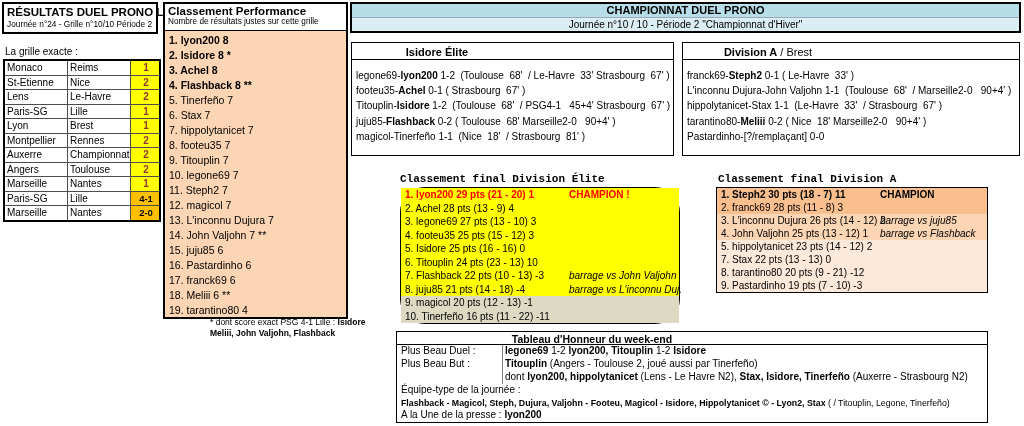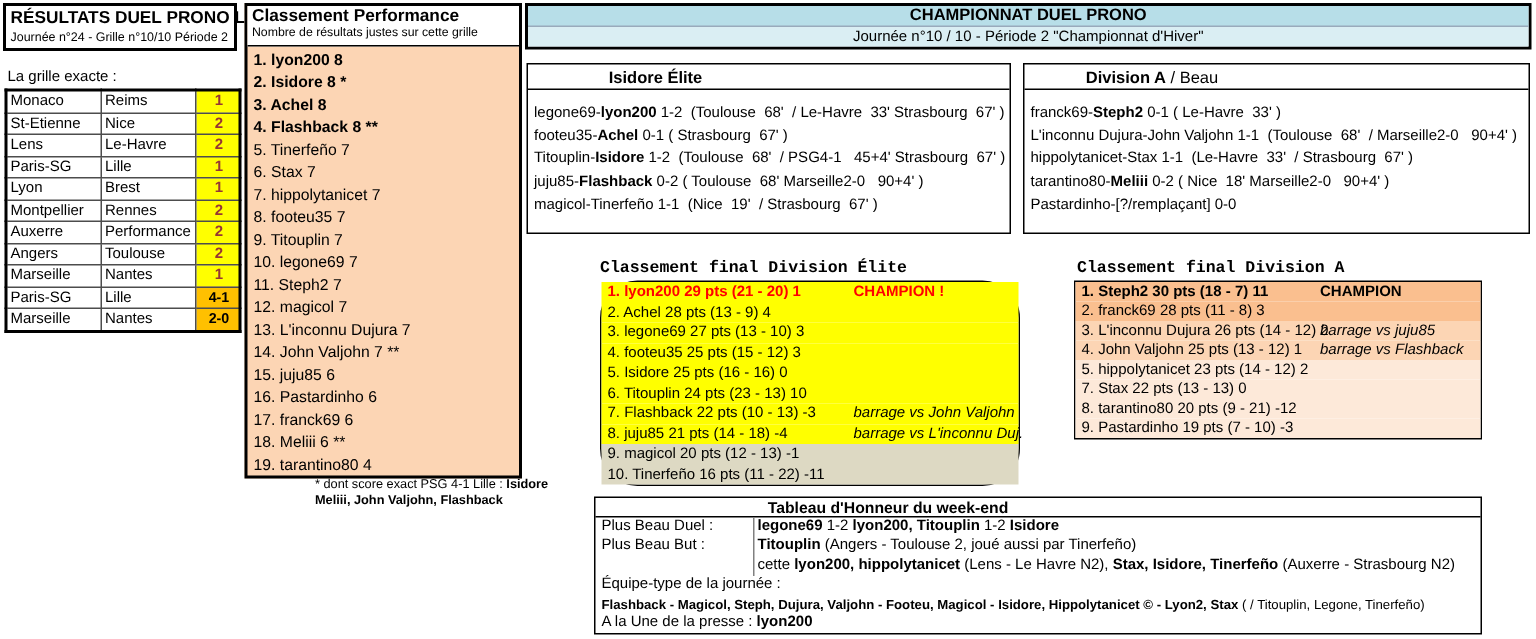--- a/index.html
+++ b/index.html
@@ -99,21 +99,21 @@
           <td class="team">Brest</td>
           <td class="res pick">1</td>
         </tr>
         <tr>
           <td class="team">Montpellier</td>
           <td class="team">Rennes</td>
           <td class="res pick">2</td>
         </tr>
         <tr>
           <td class="team">Auxerre</td>
-          <td class="team">Performance</td>
+          <td class="team">Championnat</td>
           <td class="res pick">2</td>
         </tr>
         <tr>
           <td class="team">Angers</td>
           <td class="team">Toulouse</td>
           <td class="res pick">2</td>
         </tr>
         <tr>
           <td class="team">Marseille</td>
           <td class="team">Nantes</td>
@@ -171,27 +171,27 @@
 
   <div class="div-box elite-box">
     <div class="div-head">
       <span class="div-head-label b">Isidore Élite</span>
     </div>
     <div class="match-list">
         <div class="match-line"><span>legone69-</span><span class="b">lyon200</span><span> 1-2  (Toulouse  68'  / Le-Havre  33' Strasbourg  67' )</span></div>
         <div class="match-line"><span>footeu35-</span><span class="b">Achel</span><span> 0-1 ( Strasbourg  67' )</span></div>
         <div class="match-line"><span>Titouplin-</span><span class="b">Isidore</span><span> 1-2  (Toulouse  68'  / PSG4-1   45+4' Strasbourg  67' )</span></div>
         <div class="match-line"><span>juju85-</span><span class="b">Flashback</span><span> 0-2 ( Toulouse  68' Marseille2-0   90+4' )</span></div>
-        <div class="match-line"><span>magicol-Tinerfeño 1-1  (Nice  19'  / Strasbourg  67' )</span></div>
+        <div class="match-line"><span>magicol-Tinerfeño 1-1  (Nice  18'  / Strasbourg  81' )</span></div>
       </div>
   </div>
 
   <div class="div-box diva-box">
     <div class="div-head">
-      <span class="div-head-label"><span class="b">Division A</span><span> / Beau</span></span>
+      <span class="div-head-label"><span class="b">Division A</span><span> / Brest</span></span>
     </div>
     <div class="match-list">
         <div class="match-line"><span>franck69-</span><span class="b">Steph2</span><span> 0-1 ( Le-Havre  33' )</span></div>
         <div class="match-line"><span>L'inconnu Dujura-John Valjohn 1-1  (Toulouse  68'  / Marseille2-0   90+4' )</span></div>
         <div class="match-line"><span>hippolytanicet-Stax 1-1  (Le-Havre  33'  / Strasbourg  67' )</span></div>
         <div class="match-line"><span>tarantino80-</span><span class="b">Meliii</span><span> 0-2 ( Nice  18' Marseille2-0   90+4' )</span></div>
         <div class="match-line"><span>Pastardinho-[?/remplaçant] 0-0</span></div>
       </div>
   </div>
 
@@ -221,21 +221,21 @@
       <div class="st-row o3"><span class="st-text ">9. Pastardinho 19 pts (7 - 10) -3</span></div>
     </div>
 
   <div class="honor-box">
     <div class="honor-head">
       <span class="honor-head-label">Tableau d'Honneur du week-end</span>
     </div>
     <div class="honor-rows">
         <div class="honor-row"><span class="honor-label">Plus Beau Duel :</span><span class="honor-content"><span class="b">legone69</span><span> 1-2 </span><span class="b">lyon200, Titouplin</span><span> 1-2 </span><span class="b">Isidore</span></span></div>
         <div class="honor-row"><span class="honor-label">Plus Beau But :</span><span class="honor-content"><span class="b">Titouplin</span><span> (Angers - Toulouse 2, joué aussi par Tinerfeño)</span></span></div>
-        <div class="honor-row"><span class="honor-label"></span><span class="honor-content"><span>cette </span><span class="b">lyon200, hippolytanicet</span><span> (Lens - Le Havre N2), </span><span class="b">Stax, Isidore, Tinerfeño</span><span> (Auxerre - Strasbourg N2)</span></span></div>
+        <div class="honor-row"><span class="honor-label"></span><span class="honor-content"><span>dont </span><span class="b">lyon200, hippolytanicet</span><span> (Lens - Le Havre N2), </span><span class="b">Stax, Isidore, Tinerfeño</span><span> (Auxerre - Strasbourg N2)</span></span></div>
         <div class="honor-row"><span class="honor-full"><span>Équipe-type de la journée :</span></span></div>
         <div class="honor-row small"><span class="honor-full"><span class="b">Flashback - Magicol, Steph, Dujura, Valjohn - Footeu, Magicol - Isidore, Hippolytanicet © - Lyon2, Stax</span><span> ( / Titouplin, Legone, Tinerfeño)</span></span></div>
         <div class="honor-row"><span class="honor-full"><span>A la Une de la presse : </span><span class="b">lyon200</span></span></div>
       </div>
     <div class="honor-vline"></div>
   </div>
 
 </div>
 
 </body></html>

